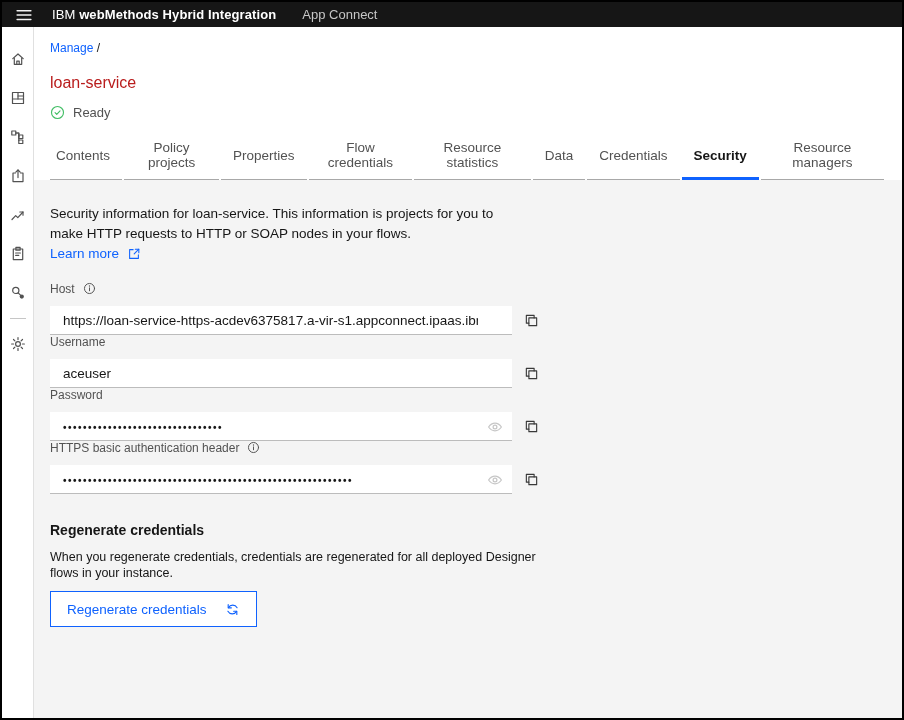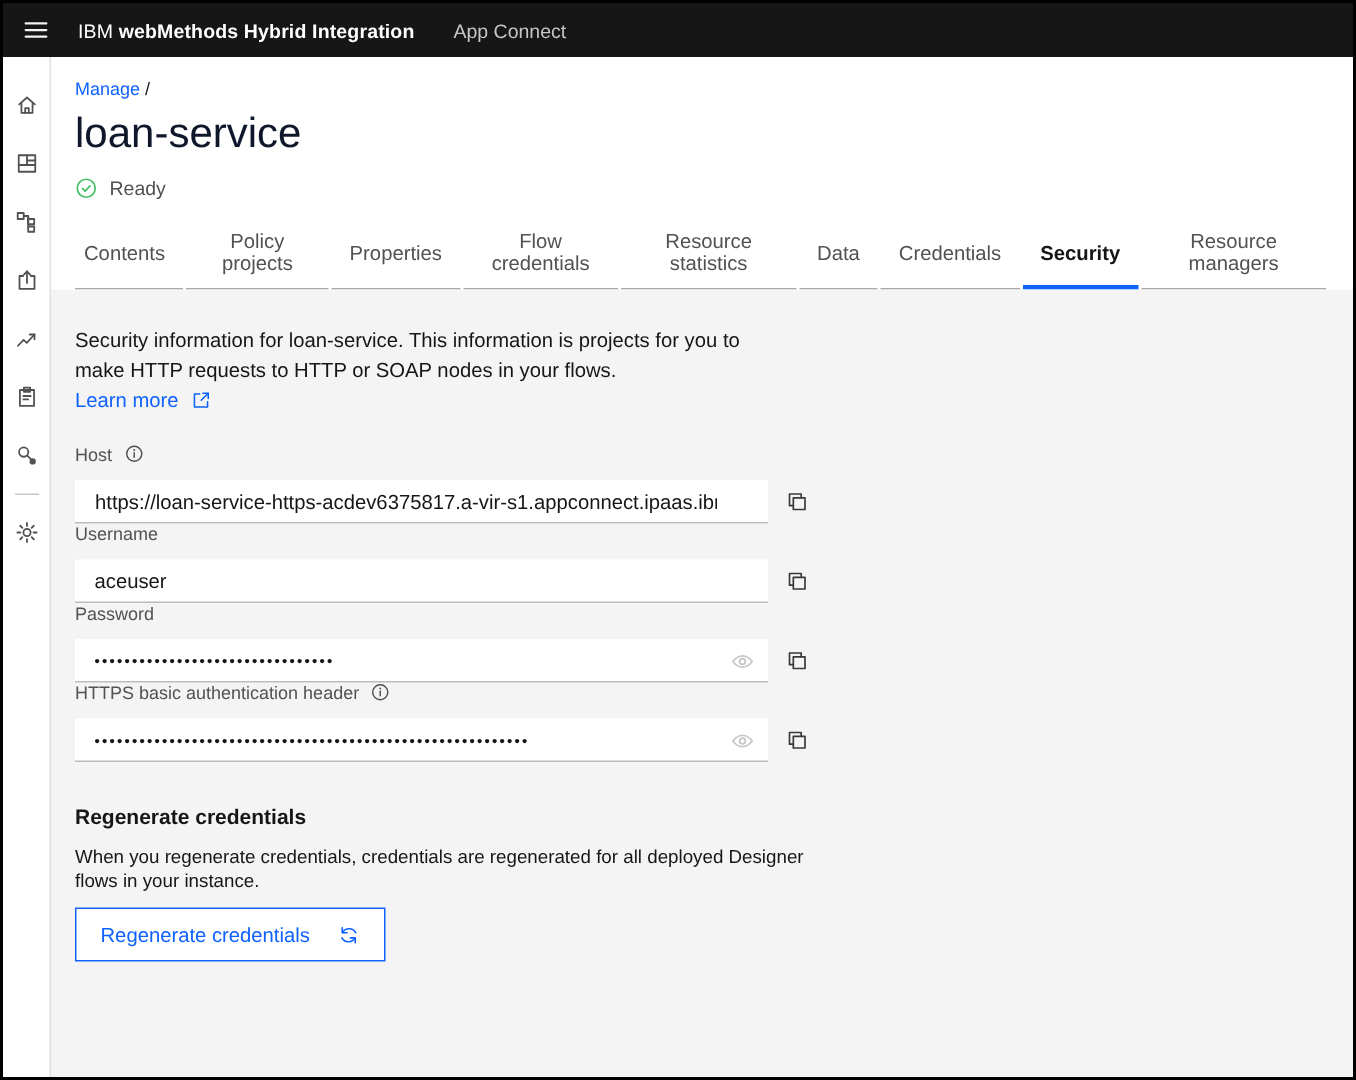--- a/index.html
+++ b/index.html
@@ -3,21 +3,21 @@
 <meta charset="utf-8">
 <style>
   * { margin:0; padding:0; box-sizing:border-box; }
   html,body { background:#ffffff; }
   body { font-family:"Liberation Sans", sans-serif; }
 
   .window { width:904px; height:720px; border:2px solid #000; background:#fff;
             display:flex; flex-direction:column; overflow:hidden; }
 
   
-  .top-bar { height:36px; background:#161616; display:flex; align-items:center;
+  .top-bar { height:25px; background:#161616; display:flex; align-items:center;
              padding:0 12px; flex-shrink:0; }
   .hamburger { width:20px; height:20px; display:flex; align-items:center; justify-content:center;
                color:#f4f4f4; cursor:pointer; }
   .brand { margin-left:18px; font-size:13px; color:#ffffff; letter-spacing:.1px; }
   .brand b { font-weight:700; }
   .app-name { margin-left:26px; font-size:13px; color:#c6c6c6; }
 
   
   .body { flex:1; display:flex; min-height:0; }
 
@@ -25,21 +25,21 @@
              display:flex; flex-direction:column; align-items:center; padding-top:24px; gap:23px; }
   .side-icon { width:16px; height:16px; color:#525252; display:block; cursor:pointer; }
   .side-divider { width:16px; height:1px; background:#c6c6c6; margin:-6px 0; }
 
   .main { flex:1; display:flex; flex-direction:column; min-width:0; background:#fff; }
 
   
   .page-head { padding:14px 16px 0; background:#fff; }
   .breadcrumb { font-size:12px; color:#161616; }
   .breadcrumb a { color:#0f62fe; text-decoration:none; cursor:pointer; }
-  .page-title { font-size:28px; font-weight:400; color:#0f172a; margin-top:7px; }
+  .page-title { font-size:16px; font-weight:400; color:#b91c1c; margin-top:19px; }
   .status-row { margin-top:13px; display:flex; align-items:center; gap:8px;
                 font-size:13px; color:#525252; }
   .status-row svg { width:15px; height:15px; color:#42be65; }
 
   .tabs { display:flex; margin-top:15px; }
   .tab { background:none; border:none; border-bottom:1px solid #a8a8a8; margin-right:2px;
          font-family:inherit; font-size:13.5px; color:#525252; padding:5px 12px 9px; cursor:pointer; }
   .tab:first-child { padding-left:6px; }
   .tab.active { color:#161616; font-weight:700; border-bottom:3px solid #0f62fe; padding-bottom:7px; }
 

